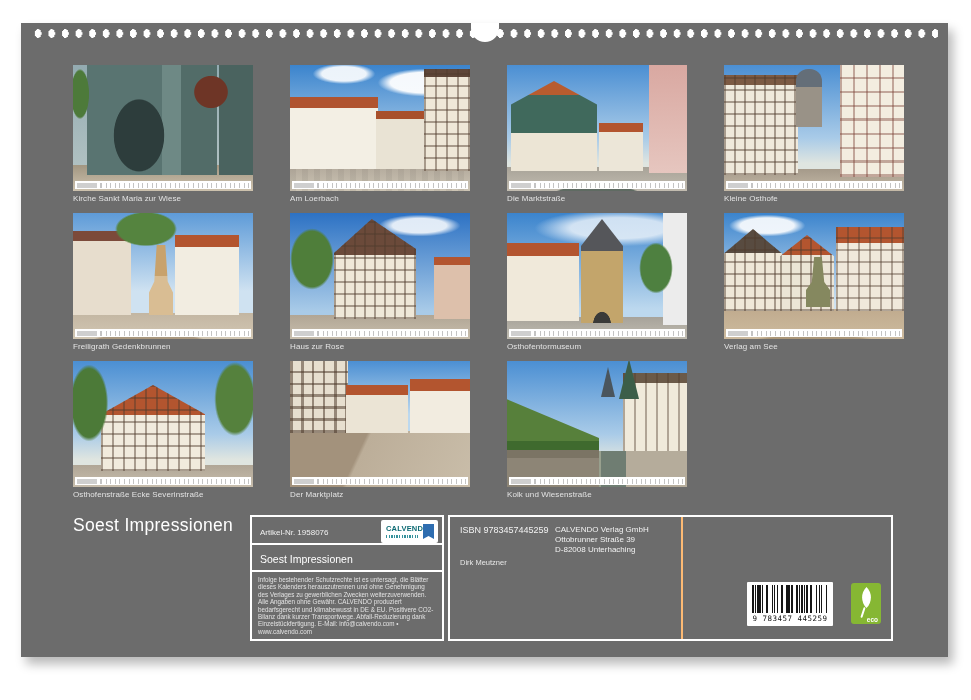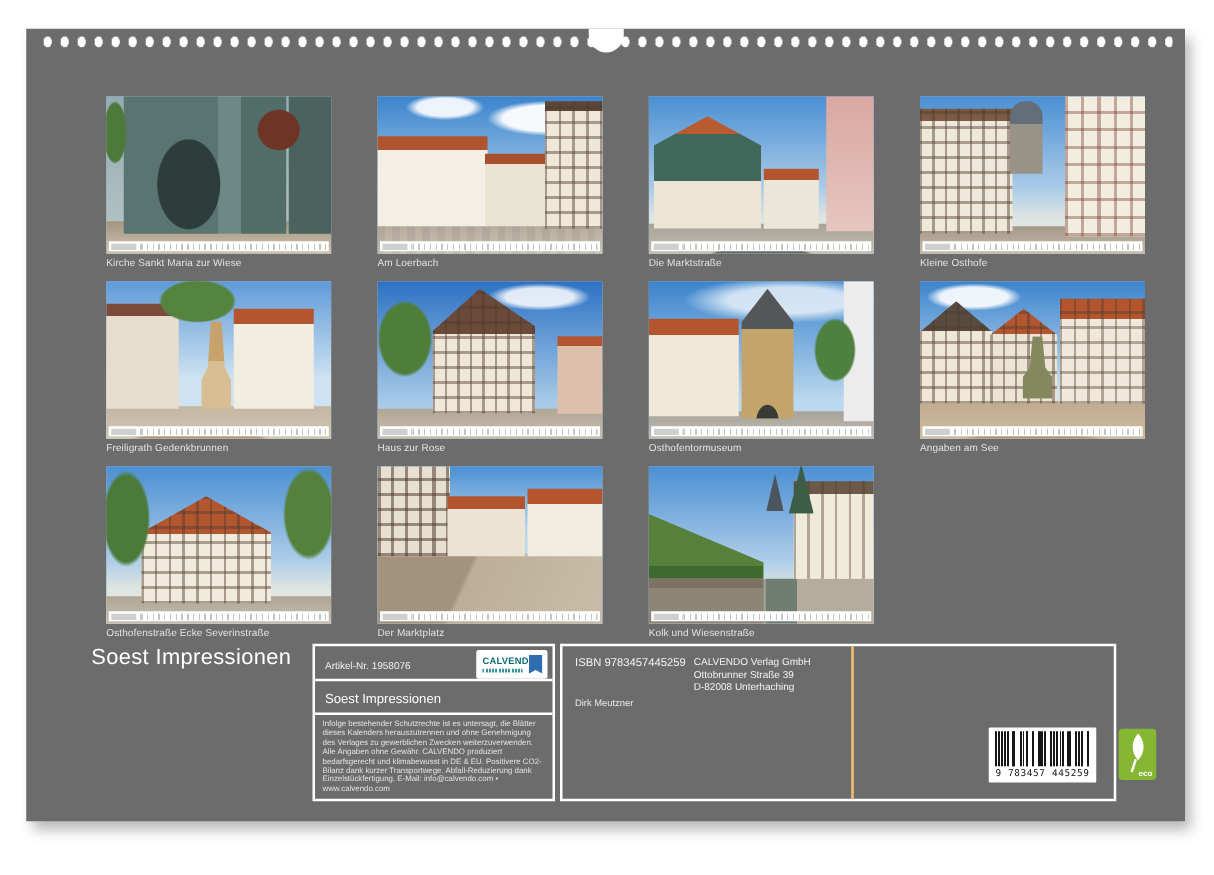--- a/index.html
+++ b/index.html
@@ -12,21 +12,21 @@
     box-shadow:5px 7px 10px rgba(0,0,0,.28);}
   .holes{position:absolute;top:4px;left:10px;right:10px;height:13px;
     background-image:radial-gradient(ellipse 3.4px 4.4px at 7px 6.5px,#fff 96%,transparent 100%);
     background-size:13.6px 13px;background-repeat:repeat-x;}
   .hanger{position:absolute;top:0;left:450px;width:28px;height:19px;background:#fff;
     border-radius:0 0 14px 14px;}
 
   
   .grid{position:absolute;left:52px;top:42px;display:grid;
     grid-template-columns:repeat(4,180px);gap:0 37px;grid-auto-rows:148px;}
-  .tile{margin:12px;}
+  .tile{margin:0;}
   .photo{position:relative;width:180px;height:126px;overflow:hidden;background:#9db7c9;}
   .photo>div{position:absolute;}
   .sky{inset:0;background:linear-gradient(180deg,#4b8fd3,#a9cbe8 58%,#dfe5e0 78%);}
   .b1,.b2,.b3,.f1,.f2{display:none;z-index:2;}
   .gr{left:0;right:0;bottom:0;height:26px;z-index:1;background:linear-gradient(180deg,#b0a694,#c9bfae);}
   .strip{left:2px;right:2px;bottom:2px;height:8px;background:#fff;z-index:5;}
   .strip::before{content:"";position:absolute;left:2px;top:1.5px;width:20px;height:5px;background:#cfcfcf;}
   .strip::after{content:"";position:absolute;left:25px;right:2px;top:1.5px;height:5px;
     border-left:1px solid #c4c4c4;
     background:repeating-linear-gradient(90deg,#c4c4c4 0 1px,transparent 1px 4.6px);}
@@ -213,21 +213,21 @@
   .clogo{position:absolute;right:4px;top:3px;width:57px;height:23px;background:#fff;border-radius:2px;}
   .ctext{position:absolute;left:5px;top:4px;font-size:7.5px;font-weight:700;color:#0e6b74;letter-spacing:.2px;}
   .ctag{position:absolute;left:5px;top:15px;width:32px;height:2.5px;
     background:repeating-linear-gradient(90deg,#35919b 0 1.5px,transparent 1.5px 2.6px);}
   .cflag{position:absolute;right:4px;top:4px;width:11px;height:15px;background:#2e6db0;
     clip-path:polygon(0 0,100% 0,100% 100%,50% 80%,0 100%);}
 
   .boxR{position:absolute;left:427px;top:492px;width:445px;height:126px;border:2px solid #fff;
     box-sizing:border-box;display:flex;}
   .cR1{position:relative;width:231px;border-right:2px solid #fdba74;}
-  .cR2{position:relative;flex:1;margin-left:44px;}
+  .cR2{position:relative;flex:1;}
   .isbn{position:absolute;left:10px;top:8px;font-size:9px;color:#f2f2f2;}
   .pub{position:absolute;left:105px;top:8px;font-size:8px;line-height:1.22;color:#f2f2f2;white-space:pre-line;}
   .author{position:absolute;left:10px;top:41px;font-size:7.5px;color:#e8e8e8;}
 
   .barcode{position:absolute;left:64px;top:65px;width:86px;height:44px;background:#fff;border-radius:1px;}
   .bars{position:absolute;left:5px;right:5px;top:3px;height:28px;background-image:
     repeating-linear-gradient(90deg,#161616 0 1.6px,transparent 1.6px 4.9px),
     repeating-linear-gradient(90deg,#161616 0 1.1px,transparent 1.1px 7.4px),
     repeating-linear-gradient(90deg,transparent 0 2.7px,#161616 2.7px 4.2px,transparent 4.2px 11px);}
   .bdigits{position:absolute;left:2px;right:2px;bottom:3px;height:9px;background:#fff;
@@ -333,21 +333,21 @@
       <figure class="tile">
         <div class="photo">
             <div class="sky"></div>
             <div class="b1"></div>
             <div class="b2"></div>
             <div class="b3"></div>
             <div class="f1"></div>
             <div class="gr"></div>
             <div class="strip"></div>
           </div>
-        <figcaption class="cap">Angaben am See</figcaption>
+        <figcaption class="cap">Verlag am See</figcaption>
       </figure>
       <figure class="tile">
         <div class="photo">
             <div class="sky"></div>
             <div class="b2"></div>
             <div class="f1"></div>
             <div class="f2"></div>
             <div class="gr"></div>
             <div class="strip"></div>
           </div>

